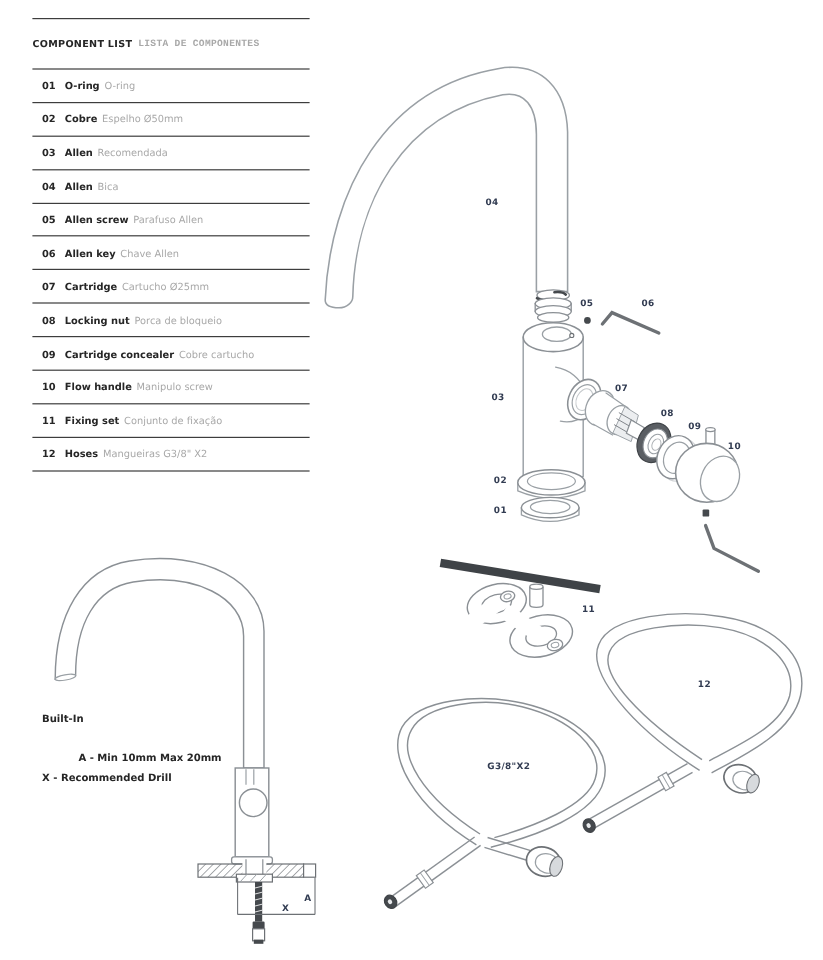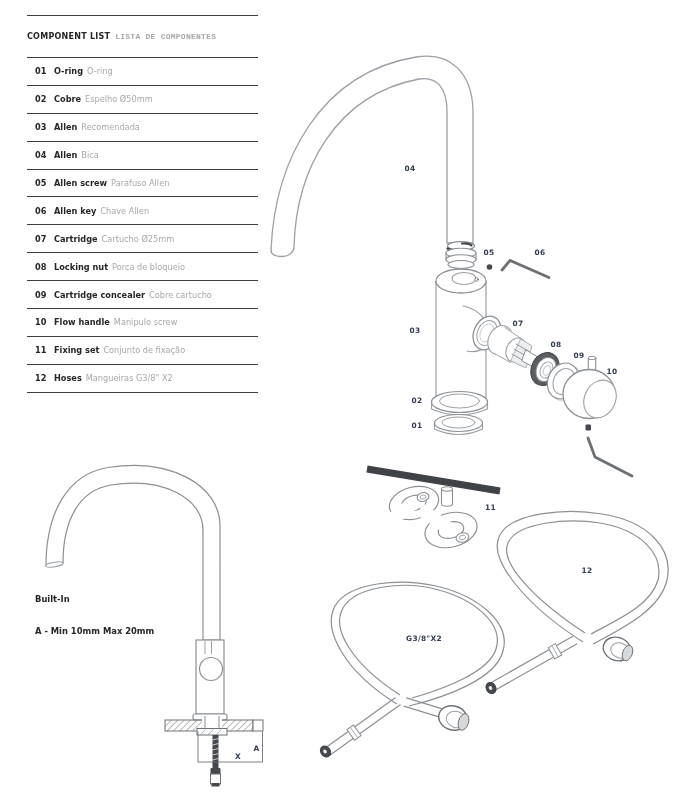--- a/index.html
+++ b/index.html
@@ -14,21 +14,21 @@
   .clist-header .pt{color:#a8a8a8;font-weight:bold;font-family:Liberation Mono, monospace;}
   .crow{height:26.9px;display:flex;align-items:center;border-bottom:1px solid #3d3d3d;
     font-size:8.2px;white-space:nowrap;}
   .crow .num{width:19px;margin-left:8px;font-weight:bold;color:#262626;flex:none;}
   .crow .en{font-weight:bold;color:#262626;margin-right:4px;}
   .crow .pt{color:#a8a8a8;}
   
   .bi{position:absolute;left:23px;top:593px;width:180px;font-size:8.4px;line-height:13px;margin-left:12px;}
   .bi .en{font-weight:bold;color:#262626;}
   .bi .pt{color:#a8a8a8;}
-  .bi-dims{margin-top:19px;}
+  .bi-dims{margin-top:19px;text-align:center;}
   .bi-x{margin-top:4px;}
   
   .plabel{font-family:"DejaVu Sans",sans-serif;font-size:7.4px;font-weight:bold;
           fill:#323c52;text-anchor:middle;letter-spacing:.3px;}
 </style>
 </head>
 <body>
 
 <div class="page">
 
@@ -299,15 +299,16 @@
     <div class="crow">
       <span class="num">12</span>
       <span class="en">Hoses</span>
       <span class="pt">Mangueiras G3/8" X2</span>
     </div>
   </div>
 
   <div class="bi">
     <div class="en">Built-In</div>
     <div class="en bi-dims">A - Min 10mm Max 20mm</div>
+    <div class="en bi-x">X - Recommended Drill</div>
   </div>
 
 </div>
 
 </body></html>

